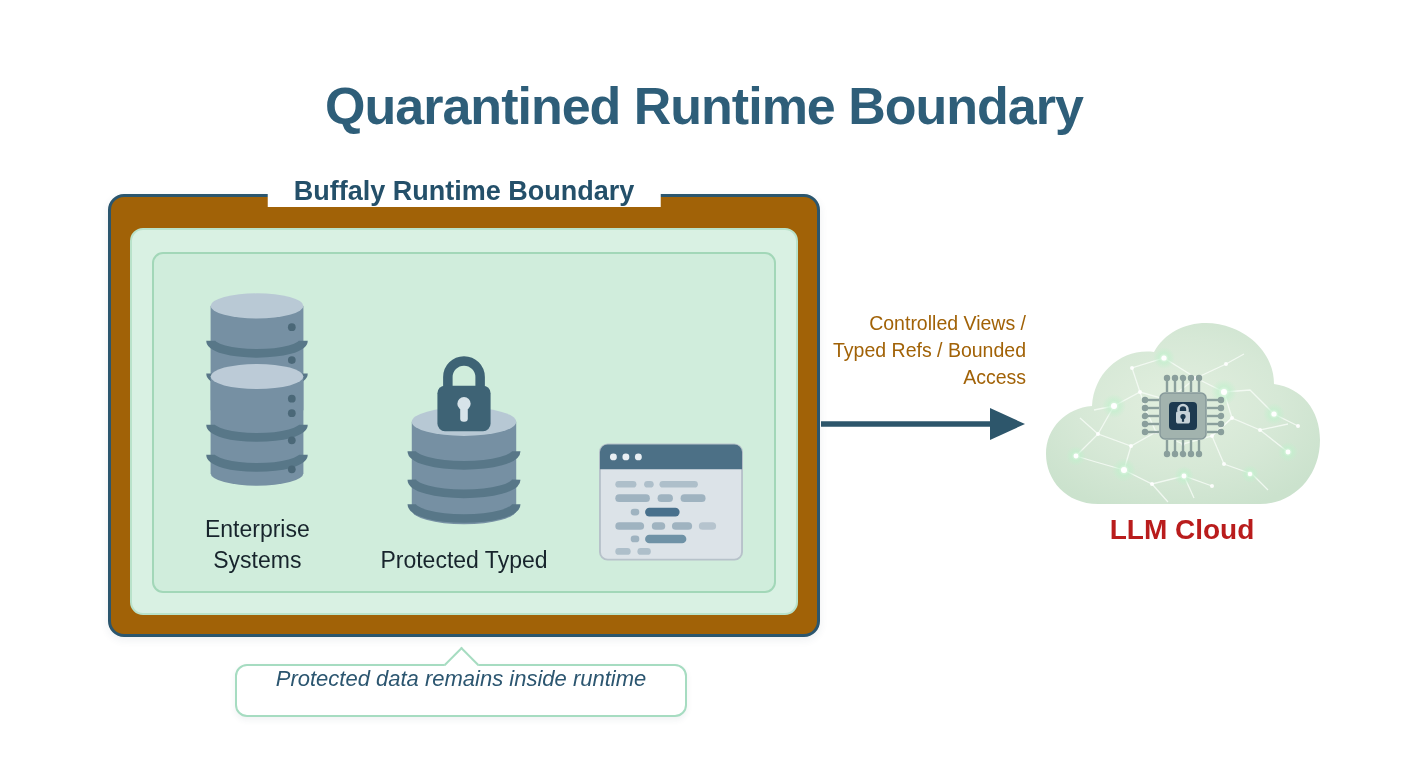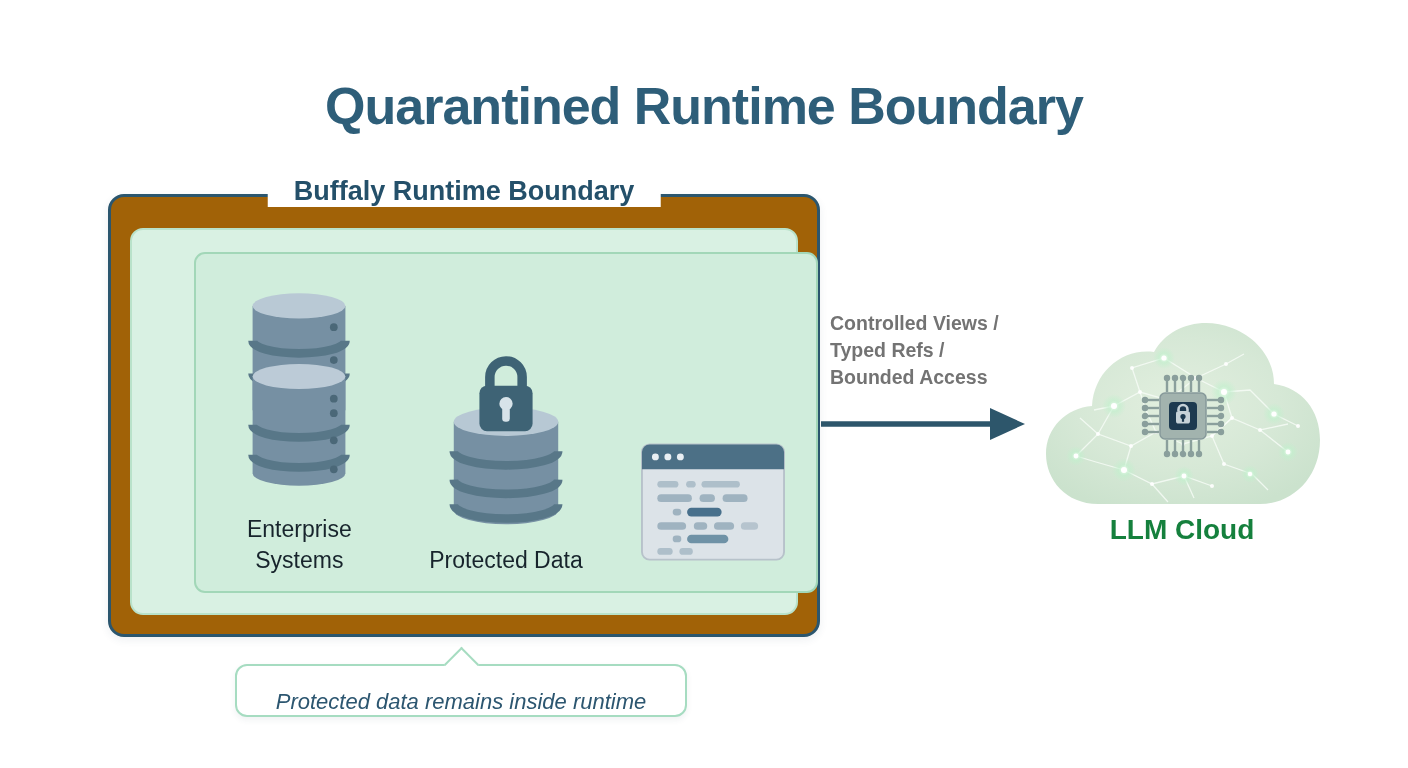--- a/index.html
+++ b/index.html
@@ -54,21 +54,20 @@
   .green-inner {
     position: absolute;
     left: 20px; top: 22px;
     width: 624px; height: 341px;
     background: #d0eddc;
     border: 2px solid #a2d7b8;
     border-radius: 11px;
     display: flex;
     justify-content: space-around;
     align-items: flex-end;
-    margin-left: 42px;
   }
   .asset-cell {
     display: flex;
     flex-direction: column;
     align-items: center;
     justify-content: flex-end;
     padding-bottom: 14px;
     width: 33%;
   }
   .asset-icon { margin-bottom: 16px; line-height: 0; }
@@ -82,53 +81,52 @@
   
   .flow-arrow {
     position: absolute;
     left: 821px; top: 398px;
     line-height: 0;
   }
   .arrow-label {
     position: absolute;
     left: 830px; top: 310px;
     width: 196px;
-    text-align: left;
+    text-align: right;
     font-size: 19.5px;
-    color: #737373;
+    color: #a16207;
     line-height: 1.38;
-    font-weight: bold;
   }
   
   .cloud-wrap {
     position: absolute;
     left: 1036px; top: 306px;
     width: 292px; height: 244px;
     line-height: 0;
   }
   .cloud-label {
     position: absolute;
     left: 1036px; top: 514px;
     width: 292px;
     text-align: center;
     font-size: 28px;
     font-weight: 700;
-    color: #15803d;
+    color: #b91c1c;
   }
   
   .callout {
     position: absolute;
     left: 235px; top: 664px;
     width: 452px; height: 53px;
     background: #ffffff;
     border: 2px solid #a6dcc1;
     border-radius: 12px;
     box-shadow: 0 3px 6px rgba(40,70,90,0.07);
     display: flex;
-    align-items: flex-end;
+    align-items: flex-start;
     justify-content: center;
   }
   .callout-notch {
     position: absolute;
     top: -14px; left: 212px;
     width: 25px; height: 25px;
     background: #ffffff;
     border-top: 2px solid #a6dcc1;
     border-left: 2px solid #a6dcc1;
     transform: rotate(45deg);
@@ -190,21 +188,21 @@
               <path d="M10 146 A55 15 0 0 0 120 146" stroke="#587788" stroke-width="9" fill="none"></path>
               <path d="M10 172 A55 15 0 0 0 120 172" stroke="#587788" stroke-width="9" fill="none"></path>
               <ellipse cx="65" cy="85" rx="55" ry="15" fill="#b7c8d4"></ellipse>
 
               <path d="M48 52 V38 A17 17 0 0 1 82 38 V52" stroke="#3e6375" stroke-width="10" fill="none"></path>
               <rect x="37" y="47" width="56" height="48" rx="8" fill="#3e6375"></rect>
               <circle cx="65" cy="66" r="7" fill="#d7e3e9"></circle>
               <rect x="61" y="69" width="8" height="16" rx="3.5" fill="#d7e3e9"></rect>
             </svg>
           </span>
-          <div class="asset-label">Protected Data</div>
+          <div class="asset-label">Protected Typed</div>
         </div>
 
         <div class="asset-cell">
           <span class="asset-icon">
             <svg width="144" height="118" viewBox="0 0 150 122">
               <rect x="1" y="1" width="148" height="120" rx="8" fill="#dce3e8" stroke="#b7c2ca" stroke-width="2"></rect>
               <path d="M1 9 A8 8 0 0 1 9 1 H141 A8 8 0 0 1 149 9 V27 H1 Z" fill="#4c7086"></path>
               <circle cx="15" cy="14" r="3.6" fill="#e9eff3"></circle>
               <circle cx="28" cy="14" r="3.6" fill="#e9eff3"></circle>
               <circle cx="41" cy="14" r="3.6" fill="#e9eff3"></circle>

